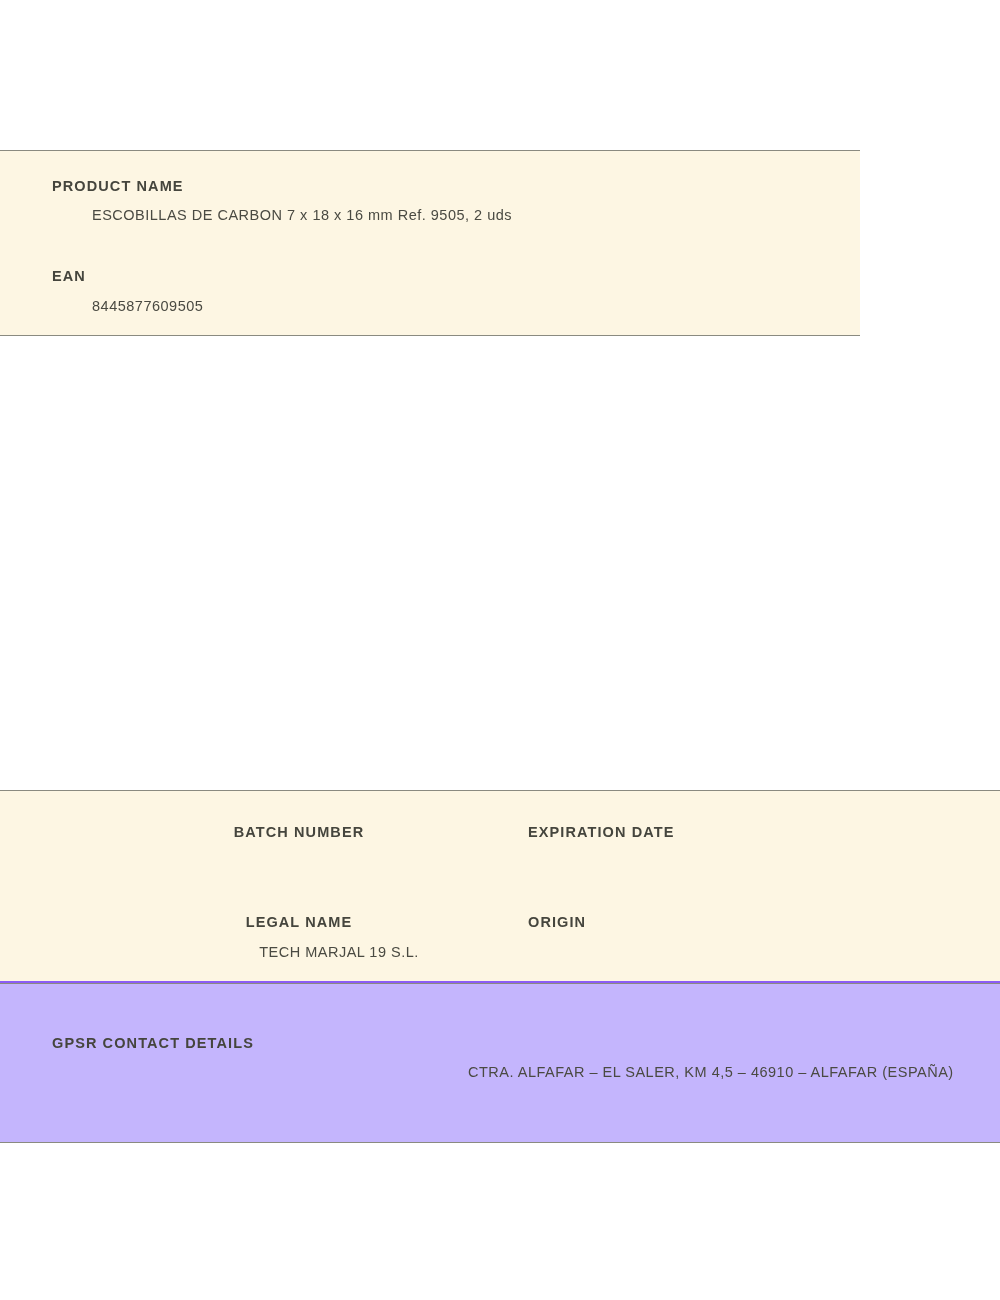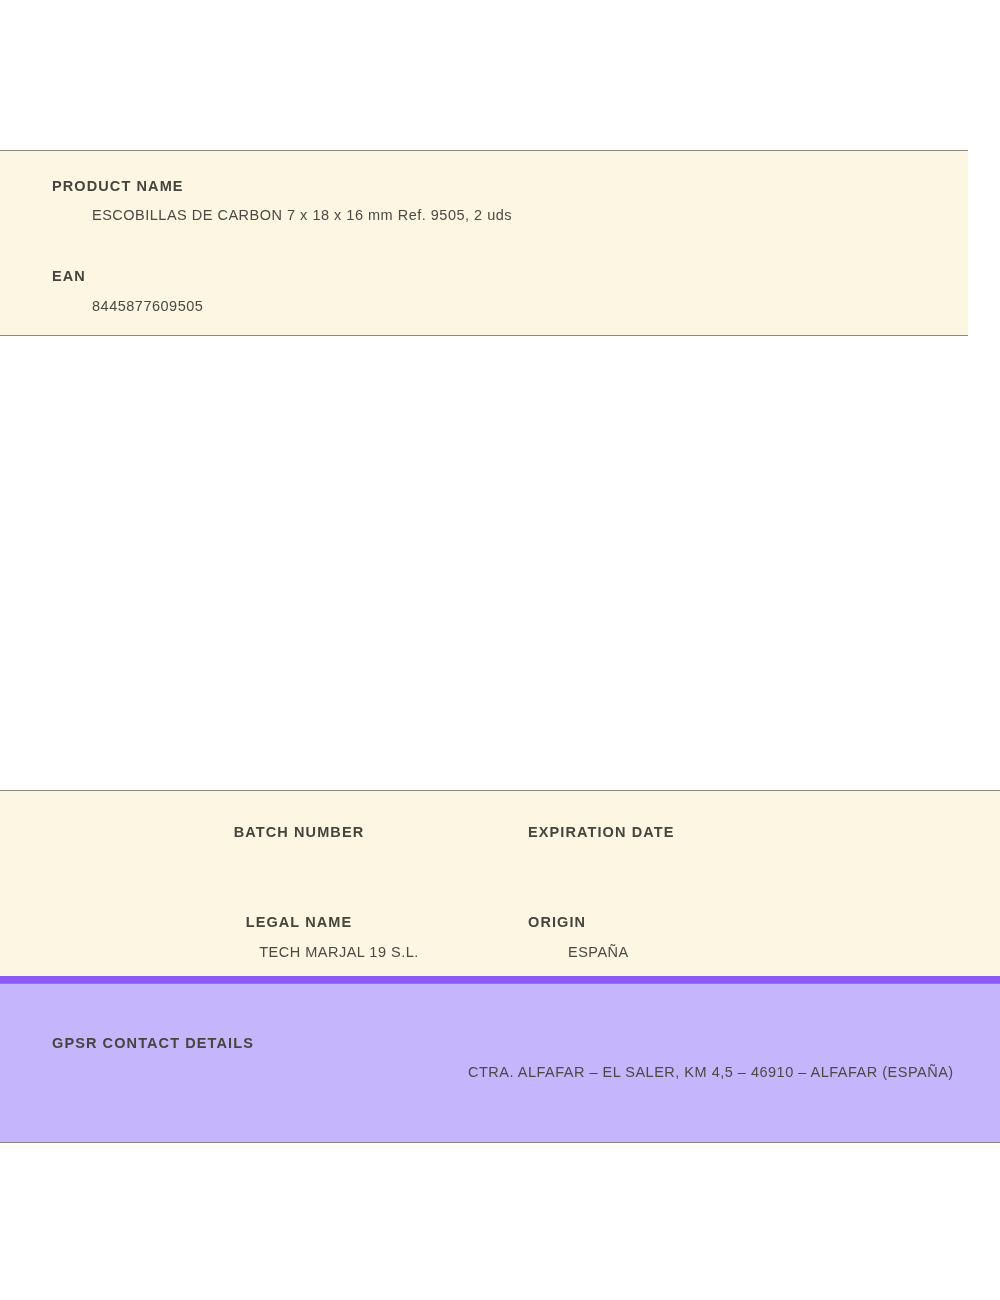--- a/index.html
+++ b/index.html
@@ -20,21 +20,21 @@
     position: relative;
     width: 1000px;
     height: 1300px;
   }
 
   
   .block-top {
     position: absolute;
     left: 0;
     top: 150px;
-    width: 968px;
+    width: 860px;
     height: 186px;
     background: #fdf6e3;
     border-top: 1px solid #8a8a80;
     border-bottom: 1px solid #8a8a80;
     box-sizing: border-box;
   }
   .field-label {
     font-size: 14.5px;
     font-weight: bold;
     letter-spacing: 1.1px;
@@ -81,21 +81,21 @@
 
   
   .block-info {
     position: absolute;
     left: 0;
     top: 790px;
     width: 1000px;
     height: 193px;
     background: #fdf6e3;
     border-top: 1px solid #8a8a80;
-    border-bottom: 7px solid #8b5cf6;
+    border-bottom: 2px solid #8b5cf6;
     box-sizing: border-box;
   }
   .col-a {
     position: absolute;
     left: 128px;
     width: 342px;
     text-align: center;
   }
   .col-b {
     position: absolute;
@@ -157,21 +157,20 @@
     <div class="field-label col-a row-1">BATCH NUMBER</div>
     <div class="field-value col-a row-2"></div>
 
     <div class="field-label col-b row-1">EXPIRATION DATE</div>
     <div class="field-value col-b row-2"></div>
 
     <div class="field-label col-a row-2" style="top:123px;">LEGAL NAME</div>
     <div class="field-value col-a row-3">TECH MARJAL 19 S.L.</div>
 
     <div class="field-label col-b row-2" style="top:123px;">ORIGIN</div>
-    <div class="field-value col-b row-3">ESPAÑA</div>
   </div>
 
   <div class="block-gpsr">
     <div class="field-label gpsr-label">GPSR CONTACT DETAILS</div>
     <div class="field-value gpsr-address">CTRA. ALFAFAR – EL SALER, KM 4,5 – 46910 – ALFAFAR (ESPAÑA)</div>
   </div>
 
   <div class="block-bottom"></div>
 
 </div>

